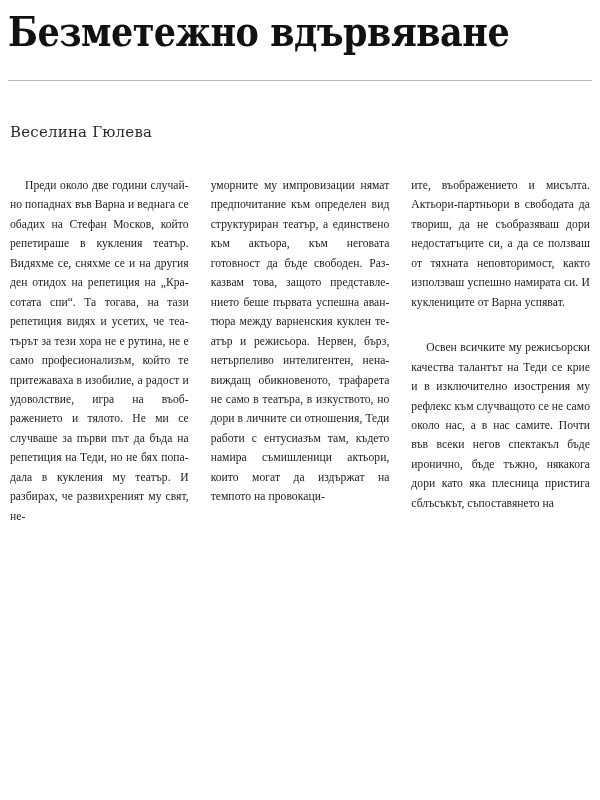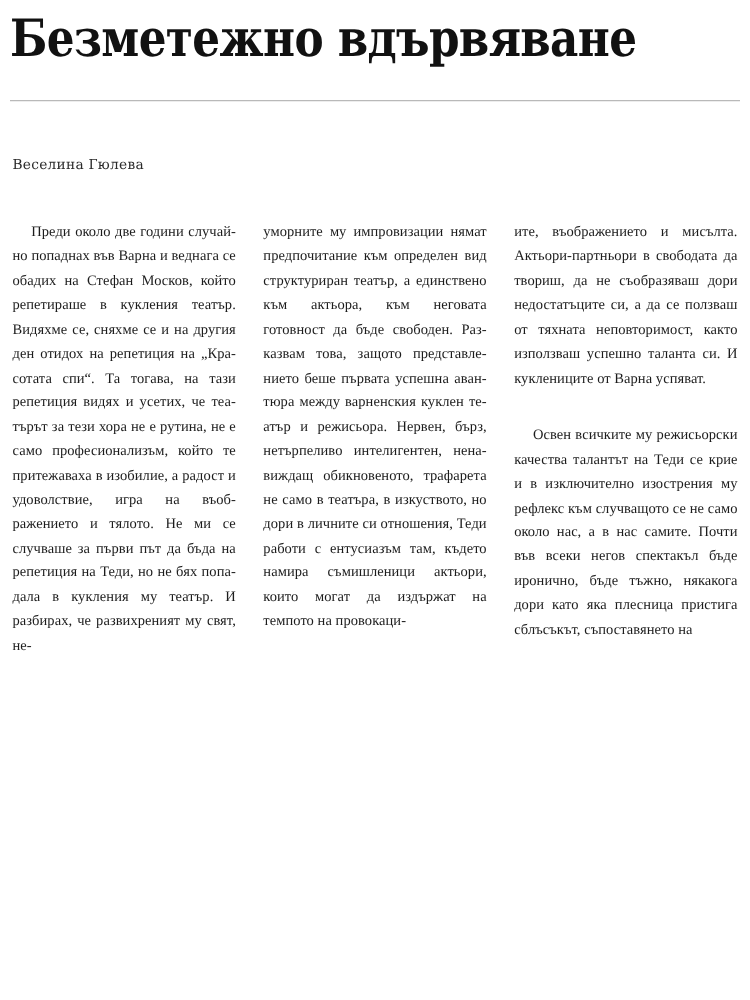--- a/index.html
+++ b/index.html
@@ -49,21 +49,21 @@
     height: 1px;
     background: #b9b9b9;
   }
 
   
   .author {
     position: absolute;
     left: 10px;
     top: 122px;
     font-family: "DejaVu Serif", serif;
-    font-size: 11px;
+    font-size: 15px;
     line-height: 20px;
     color: #2a2a2a;
     letter-spacing: 0.2px;
   }
 
   
   .columns {
     position: absolute;
     left: 10px;
     top: 176px;
@@ -151,19 +151,19 @@
   <div class="author">Веселина Гюлева</div>
 
   <div class="columns">
     <div class="col">
       <p class="indent">Преди около две години случай­но попаднах във Варна и веднага се обадих на Стефан Москов, който репетираше в кукления театър. Видяхме се, сняхме се и на другия ден отидох на репетиция на „Кра­сотата спи“. Та тогава, на тази репетиция видях и усетих, че теа­търът за тези хора не е рутина, не е само професионализъм, който те притежаваха в изобилие, а ра­дост и удоволствие, игра на въоб­ражението и тялото. Не ми се случваше за първи път да бъда на репетиция на Теди, но не бях попа­дала в кукления му театър. И разби­рах, че развихреният му свят, не-</p>
     </div>
     <div class="col">
       <p>уморните му импровизации нямат предпочитание към определен вид структуриран театър, а един­ствено към актьора, към неговата готовност да бъде свободен. Раз­казвам това, защото представле­нието беше първата успешна аван­тюра между варненския куклен те­атър и режисьора. Нервен, бърз, нетърпеливо интелигентен, нена­виждащ обикновеното, трафаре­та не само в театъра, в изкуство­то, но дори в личните си отноше­ния, Теди работи с ентусиазъм там, където намира съмишленици актьори, които могат да издър­жат на темпото на провокаци-</p>
     </div>
     <div class="col">
-      <p>ите, въображението и мисълта. Актьори-партньори в свободата да твориш, да не съобразяваш до­ри недостатъците си, а да се по­лзваш от тяхната неповторимост, както използваш успешно талан­та си. И куклениците от Варна ус­пяват.</p>
+      <p>ите, въображението и мисълта. Актьори-партньори в свободата да твориш, да не съобразяваш до­ри недостатъците си, а да се по­лзваш от тяхната неповторимост, както използваш успешно намира­та си. И куклениците от Варна ус­пяват.</p>
       <p class="indent">Освен всичките му режисьор­ски качества талантът на Теди се крие и в изключително изострения му рефлекс към случващото се не само около нас, а в нас самите. Почти във всеки негов спектакъл бъде иронично, бъде тъжно, няка­кога дори като яка плесница прис­тига сблъсъкът, съпоставянето на</p>
     </div>
   </div>
 
 
 </div>
 
 </body></html>

